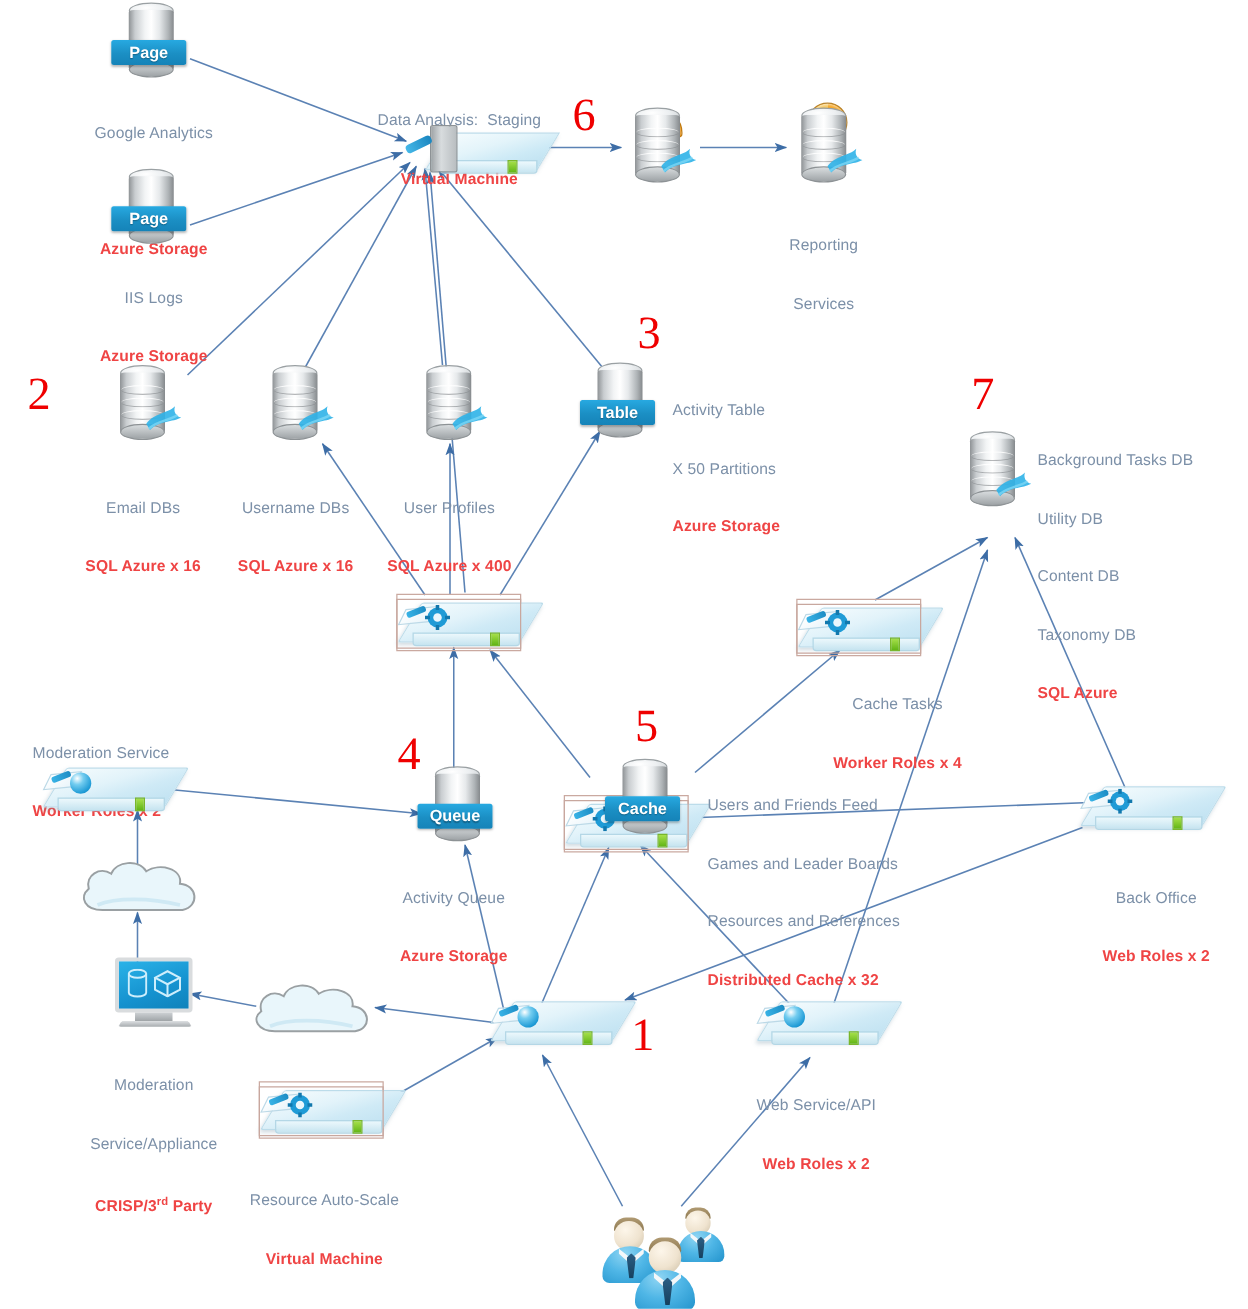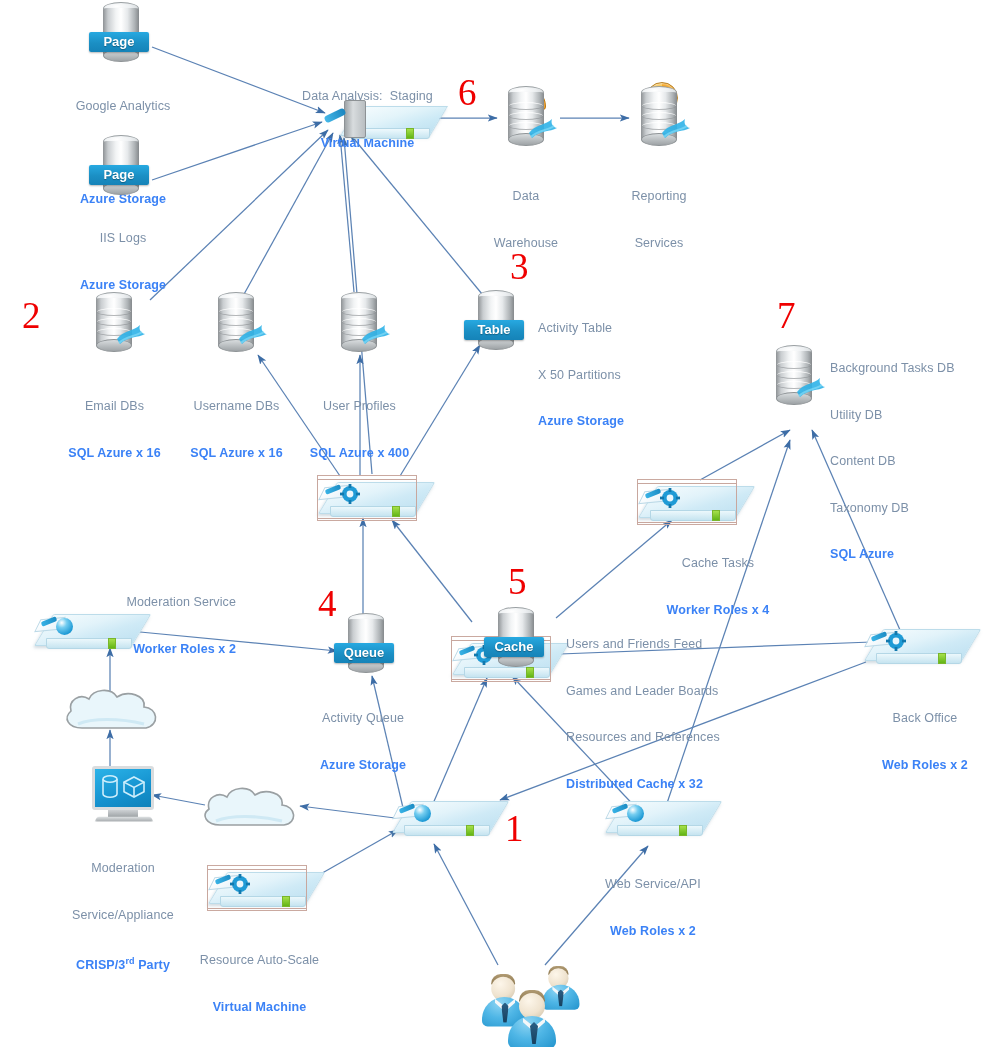--- a/index.html
+++ b/index.html
@@ -9,21 +9,21 @@
   #canvas{position:absolute;left:0;top:0;width:998px;height:1047px;}
 
   
   svg#wires{position:absolute;left:0;top:0;width:998px;height:1047px;
             pointer-events:none;}
 
   
   .node{position:absolute;}
   .lbl{position:absolute;color:#7c90a8;font-size:12.5px;line-height:15.5px;
        white-space:pre;letter-spacing:.1px;}
-  .lbl b{color:#3b82f6;font-weight:bold;}
+  .lbl b{color:#ef4444;font-weight:bold;}
   .lbl .ln{display:block;}
   .lbl.ctr{text-align:center;}
   .lbl.lft{text-align:left;}
 
   .num{position:absolute;color:#ef0000;font-size:37px;line-height:37px;
        font-family:"Liberation Serif","DejaVu Serif",serif;font-weight:400;}
 
   
   .cyl{position:relative;width:52px;height:62px;}
   .cyl .body{position:absolute;left:8px;top:6px;width:36px;height:48px;
@@ -263,24 +263,20 @@
       <div class="rib rib1"></div>
         <div class="rib rib2"></div>
         <div class="rib rib3"></div>
       <div class="bot"></div>
       <svg class="swoosh" viewBox="0 0 30 26">
         <path d="M1,17 C8,8 18,9 24,3 C22,9 27,12 29,12 C22,16 12,14 4,22 Z" fill="#2fb3e8" opacity=".9"></path>
         <path d="M3,21 C10,14 19,15 26,10" stroke="#7fd8f5" stroke-width="2" fill="none" opacity=".75"></path>
       </svg>
     </div>
   </div>
-  <div class="lbl ctr" style="left:470px;top:158px;width:112px;">
-    <span class="ln">Data</span>
-    <span class="ln">Warehouse</span>
-  </div>
 
   <div class="node" style="left:633px;top:86px;">
     <div class="cyl db">
       <div class="pie"></div>
       <div class="top"></div>
         <div class="body"></div>
       <div class="rib rib1"></div>
         <div class="rib rib2"></div>
         <div class="rib rib3"></div>
       <div class="bot"></div>
@@ -425,21 +421,21 @@
       </svg>
       <div class="front"></div>
         <div class="led"></div>
     </div>
   </div>
   <div class="lbl ctr" style="left:623px;top:525px;width:190px;">
     <span class="ln">Cache Tasks</span>
     <b class="ln">Worker Roles x 4</b>
   </div>
 
-  <div class="lbl lft" style="left:26px;top:564px;width:210px;text-align:right;">
+  <div class="lbl lft" style="left:26px;top:564px;width:210px;">
     <span class="ln">Moderation Service</span>
     <b class="ln">Worker Roles x 2</b>
   </div>
   <div class="node" style="left:34px;top:608px;">
     <div class="tray">
       <div class="slab"></div>
         <div class="card"></div>
         <div class="stick"></div>
       <div class="ball"></div>
       <div class="front"></div>

